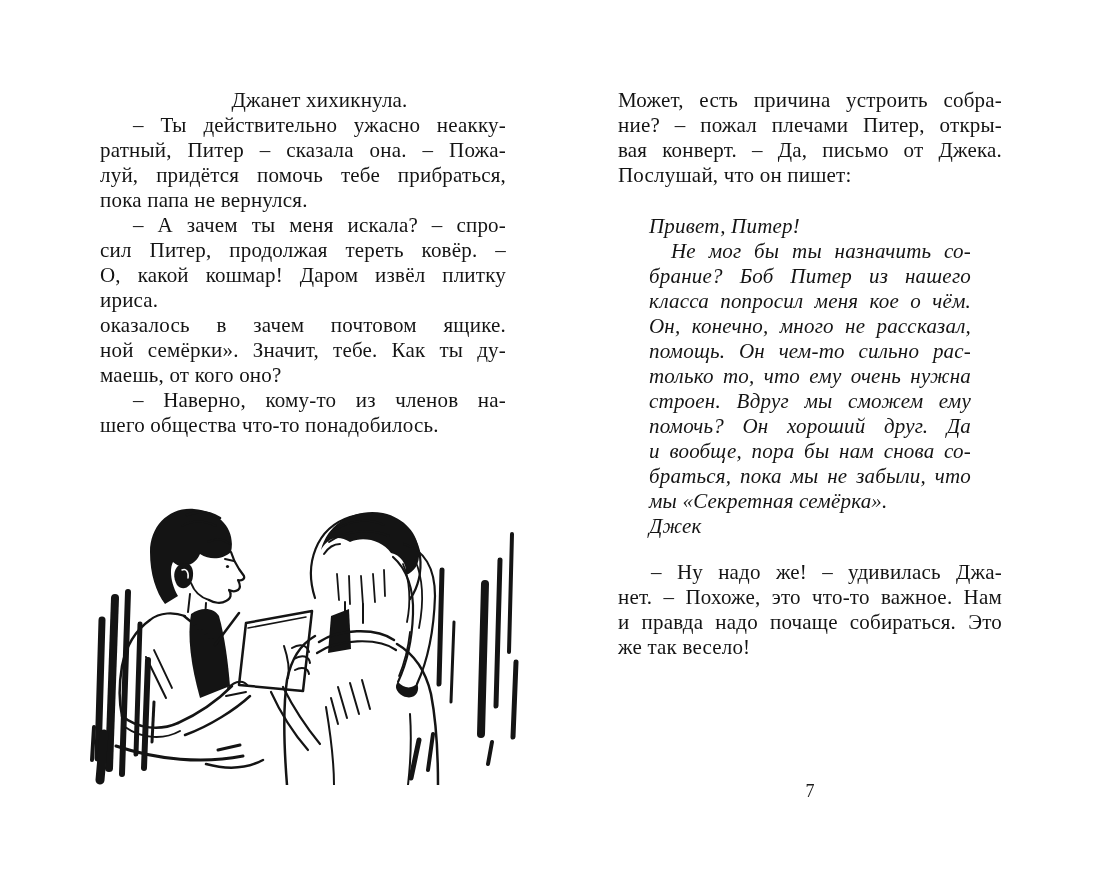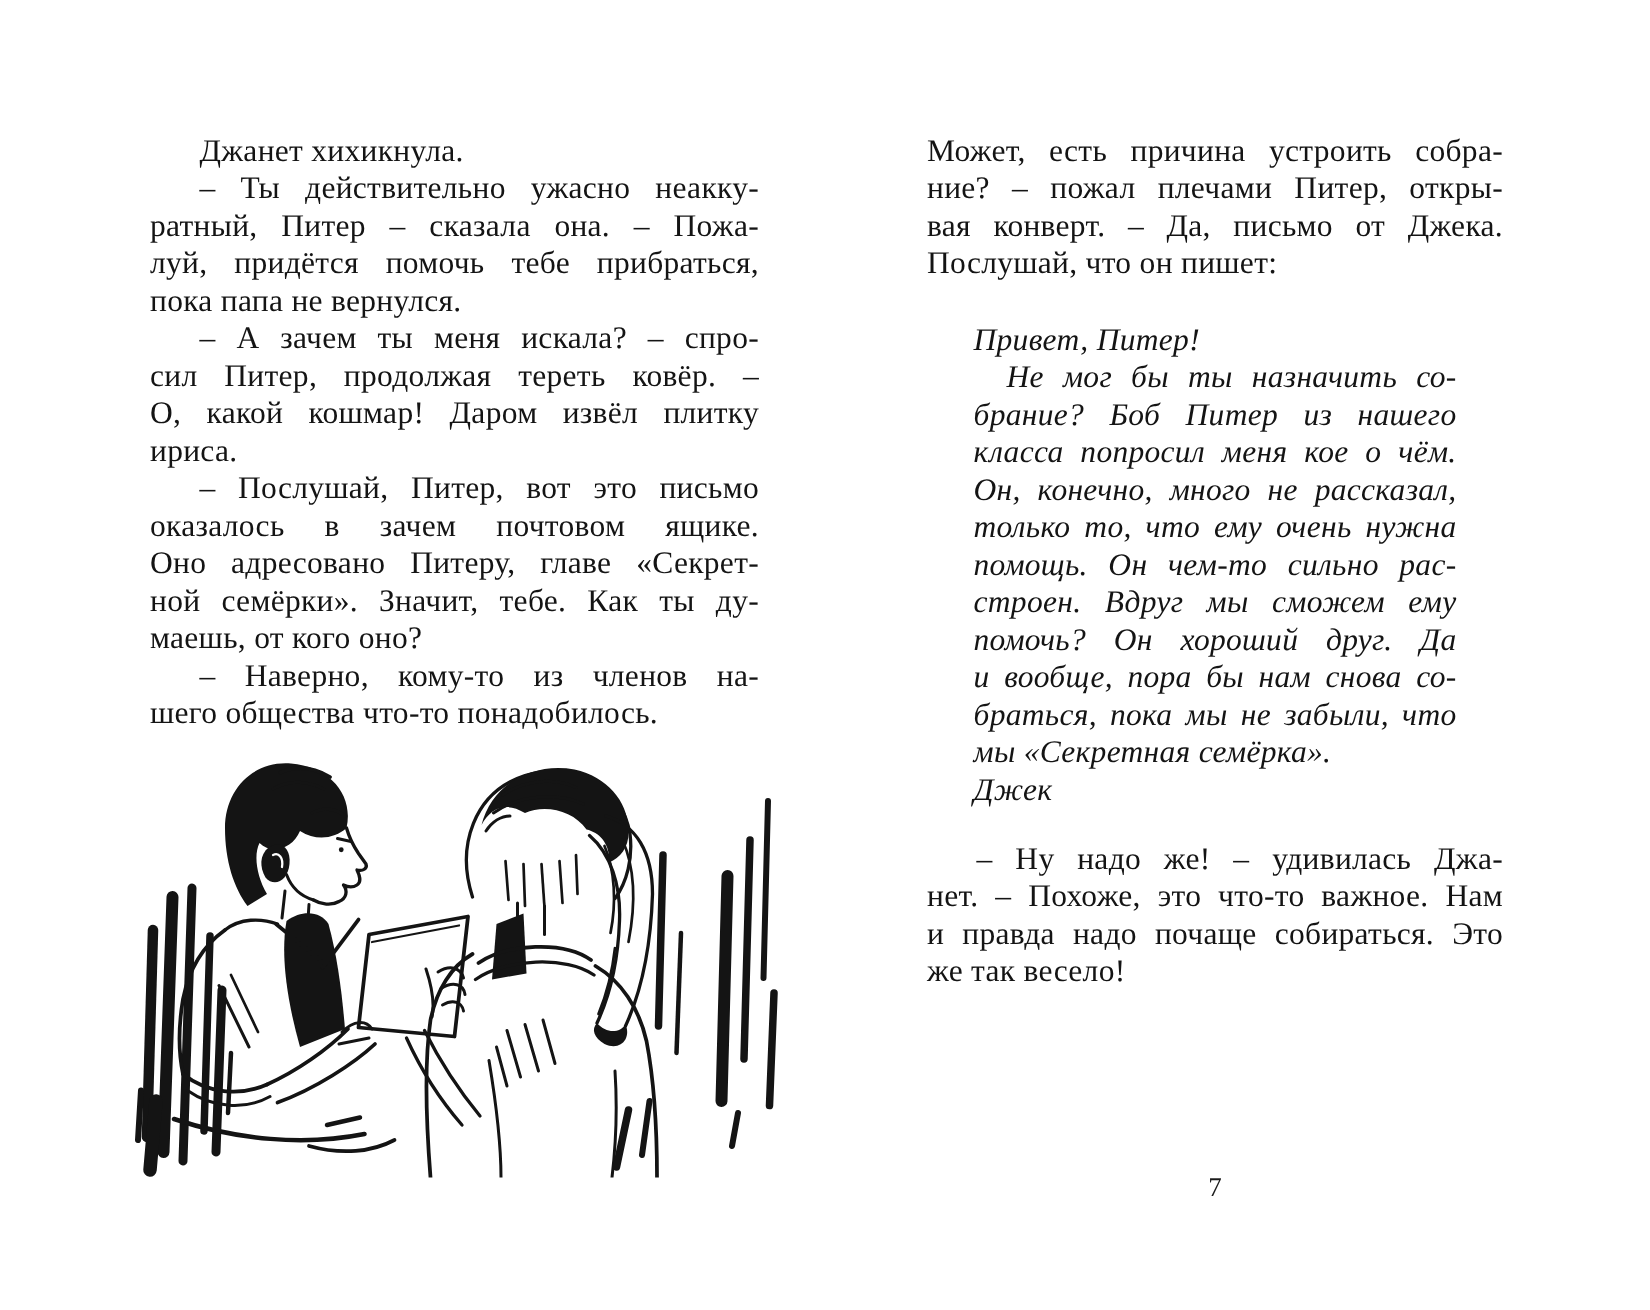--- a/index.html
+++ b/index.html
@@ -17,21 +17,21 @@
   .block{margin:0;}
   .line{
     font-size:21px;
     line-height:25px;
     letter-spacing:0.2px;
   }
   .line.j{text-align:justify;text-align-last:justify;}
   .line.l{text-align:left;}
   .line.c{}
   .line.r{padding-right:4px;}
-  .line.ind{padding-left:33px;}
+  .line.ind{padding-left:33px;text-align:center;}
   .letter{
     margin-left:31px;
     width:322px;
     font-style:italic;
   }
   .letter .line.ind{padding-left:22px;}
   .page-number{
     position:absolute;
     top:781px;left:618px;width:384px;
     text-align:center;
@@ -60,23 +60,21 @@
         <div class="line j">луй, придётся помочь тебе прибраться,</div>
         <div class="line l">пока папа не вернулся.</div>
       </div>
       <div class="block">
         <div class="line j ind">– А зачем ты меня искала? – спро-</div>
         <div class="line j">сил Питер, продолжая тереть ковёр. –</div>
         <div class="line j">О, какой кошмар! Даром извёл плитку</div>
         <div class="line l">ириса.</div>
       </div>
       <div class="block">
-        <div class="line j ind">– Послушай, Питер, вот это письмо</div>
         <div class="line j">оказалось в зачем почтовом ящике.</div>
-        <div class="line j">Оно адресовано Питеру, главе «Секрет-</div>
         <div class="line j">ной семёрки». Значит, тебе. Как ты ду-</div>
         <div class="line l">маешь, от кого оно?</div>
       </div>
       <div class="block">
         <div class="line j ind">– Наверно, кому-то из членов на-</div>
         <div class="line l">шего общества что-то понадобилось.</div>
       </div>
     </div>
 
   <div class="col col-right">
@@ -86,22 +84,22 @@
         <div class="line j">вая конверт. – Да, письмо от Джека.</div>
         <div class="line l">Послушай, что он пишет:</div>
       </div>
       <div style="height: 26px;"></div>
       <div class="block letter">
         <div class="line c">Привет, Питер!</div>
         <div class="line j ind">Не мог бы ты назначить со-</div>
         <div class="line j">брание? Боб Питер из нашего</div>
         <div class="line j">класса попросил меня кое о чём.</div>
         <div class="line j">Он, конечно, много не рассказал,</div>
+        <div class="line j">помощь. Он чем-то сильно рас-</div>
         <div class="line j">только то, что ему очень нужна</div>
-        <div class="line j">помощь. Он чем-то сильно рас-</div>
         <div class="line j">строен. Вдруг мы сможем ему</div>
         <div class="line j">помочь? Он хороший друг. Да</div>
         <div class="line j">и вообще, пора бы нам снова со-</div>
         <div class="line j">браться, пока мы не забыли, что</div>
         <div class="line l">мы «Секретная семёрка».</div>
         <div class="line r">Джек</div>
       </div>
       <div style="height: 21px;"></div>
       <div class="block">
         <div class="line j ind">– Ну надо же! – удивилась Джа-</div>

